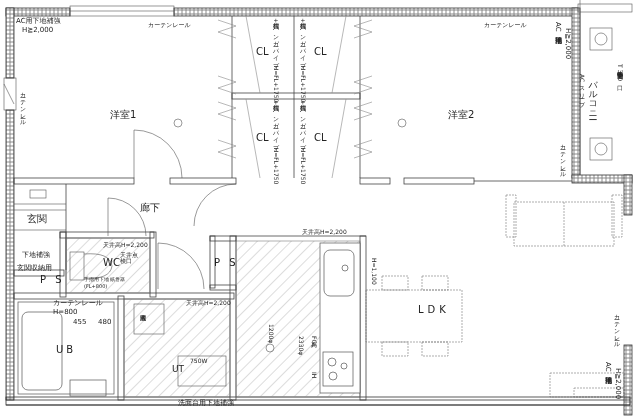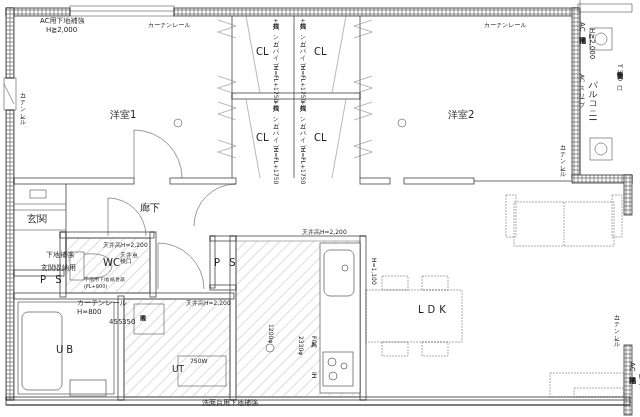--- a/index.html
+++ b/index.html
@@ -1,20 +1,20 @@
 <!DOCTYPE html>
 <html><head>
 <meta charset="utf-8">
 <style>
   html,body{margin:0;padding:0;background:#fff;}
   body{width:640px;height:417px;overflow:hidden;position:relative;font-family:"DejaVu Sans",sans-serif;color:#222;}
   #plan{position:absolute;left:0;top:0;width:640px;height:417px;}
   .lbl{position:absolute;white-space:nowrap;color:#222;line-height:1;}
   .room{font-size:10px;}
-  .sm{font-size:7px;padding-left:24px;}
+  .sm{font-size:7px;}
   .xs{font-size:6px;}
   .vert{writing-mode:vertical-rl;}
 </style>
 </head>
 <body>
 
 <svg id="plan" viewBox="0 0 640 417" xmlns="http://www.w3.org/2000/svg">
   <defs>
     <pattern id="hatch" patternUnits="userSpaceOnUse" width="8" height="8" patternTransform="rotate(45)">
       <line x1="0" y1="0" x2="0" y2="8" stroke="#9a9a9a" stroke-width="0.7"></line>
@@ -211,22 +211,22 @@
 <div class="lbl sm" style="left:17px;top:243px;margin-top:22px;">玄関収納用</div>
 <div class="lbl sm" style="left:22px;top:252px;">下地補強</div>
 <div class="lbl xs" style="left:103px;top:242px;">天井高H=2,200</div>
 <div class="lbl xs" style="left:120px;top:252px;width:18px;white-space:normal;">天井点検口</div>
 <div class="lbl xs" style="left:84px;top:277px;font-size:5px;">手摺用下地</div>
 <div class="lbl xs" style="left:84px;top:284px;font-size:5px;">(FL+800)</div>
 <div class="lbl xs" style="left:110px;top:277px;font-size:5px;">紙巻器</div>
 
 <div class="lbl sm" style="left:53px;top:300px;">カーテンレール</div>
 <div class="lbl sm" style="left:53px;top:309px;">H=800</div>
-<div class="lbl sm" style="left:73px;top:319px;margin-left:12px;">455</div>
-<div class="lbl sm" style="left:98px;top:319px;">350</div>
+<div class="lbl sm" style="left:73px;top:319px;">455</div>
+<div class="lbl sm" style="left:98px;top:319px;">480</div>
 <div class="lbl xs" style="left:186px;top:300px;">天井高H=2,200</div>
 <div class="lbl xs vert" style="left:140px;top:310px;">洗濯機</div>
 <div class="lbl xs" style="left:190px;top:358px;">750W</div>
 <div class="lbl sm" style="left:178px;top:400px;font-family:Liberation Mono, monospace;">洗面台用下地補強</div>
 
 <div class="lbl xs" style="left:302px;top:229px;">天井高H=2,200</div>
 <div class="lbl xs vert" style="left:371px;top:258px;">H=1,100</div>
 <div class="lbl xs vert" style="left:268px;top:324px;">1200φ</div>
 <div class="lbl xs vert" style="left:298px;top:336px;">2330φ</div>
 <div class="lbl xs vert" style="left:311px;top:336px;">高FGL</div>

